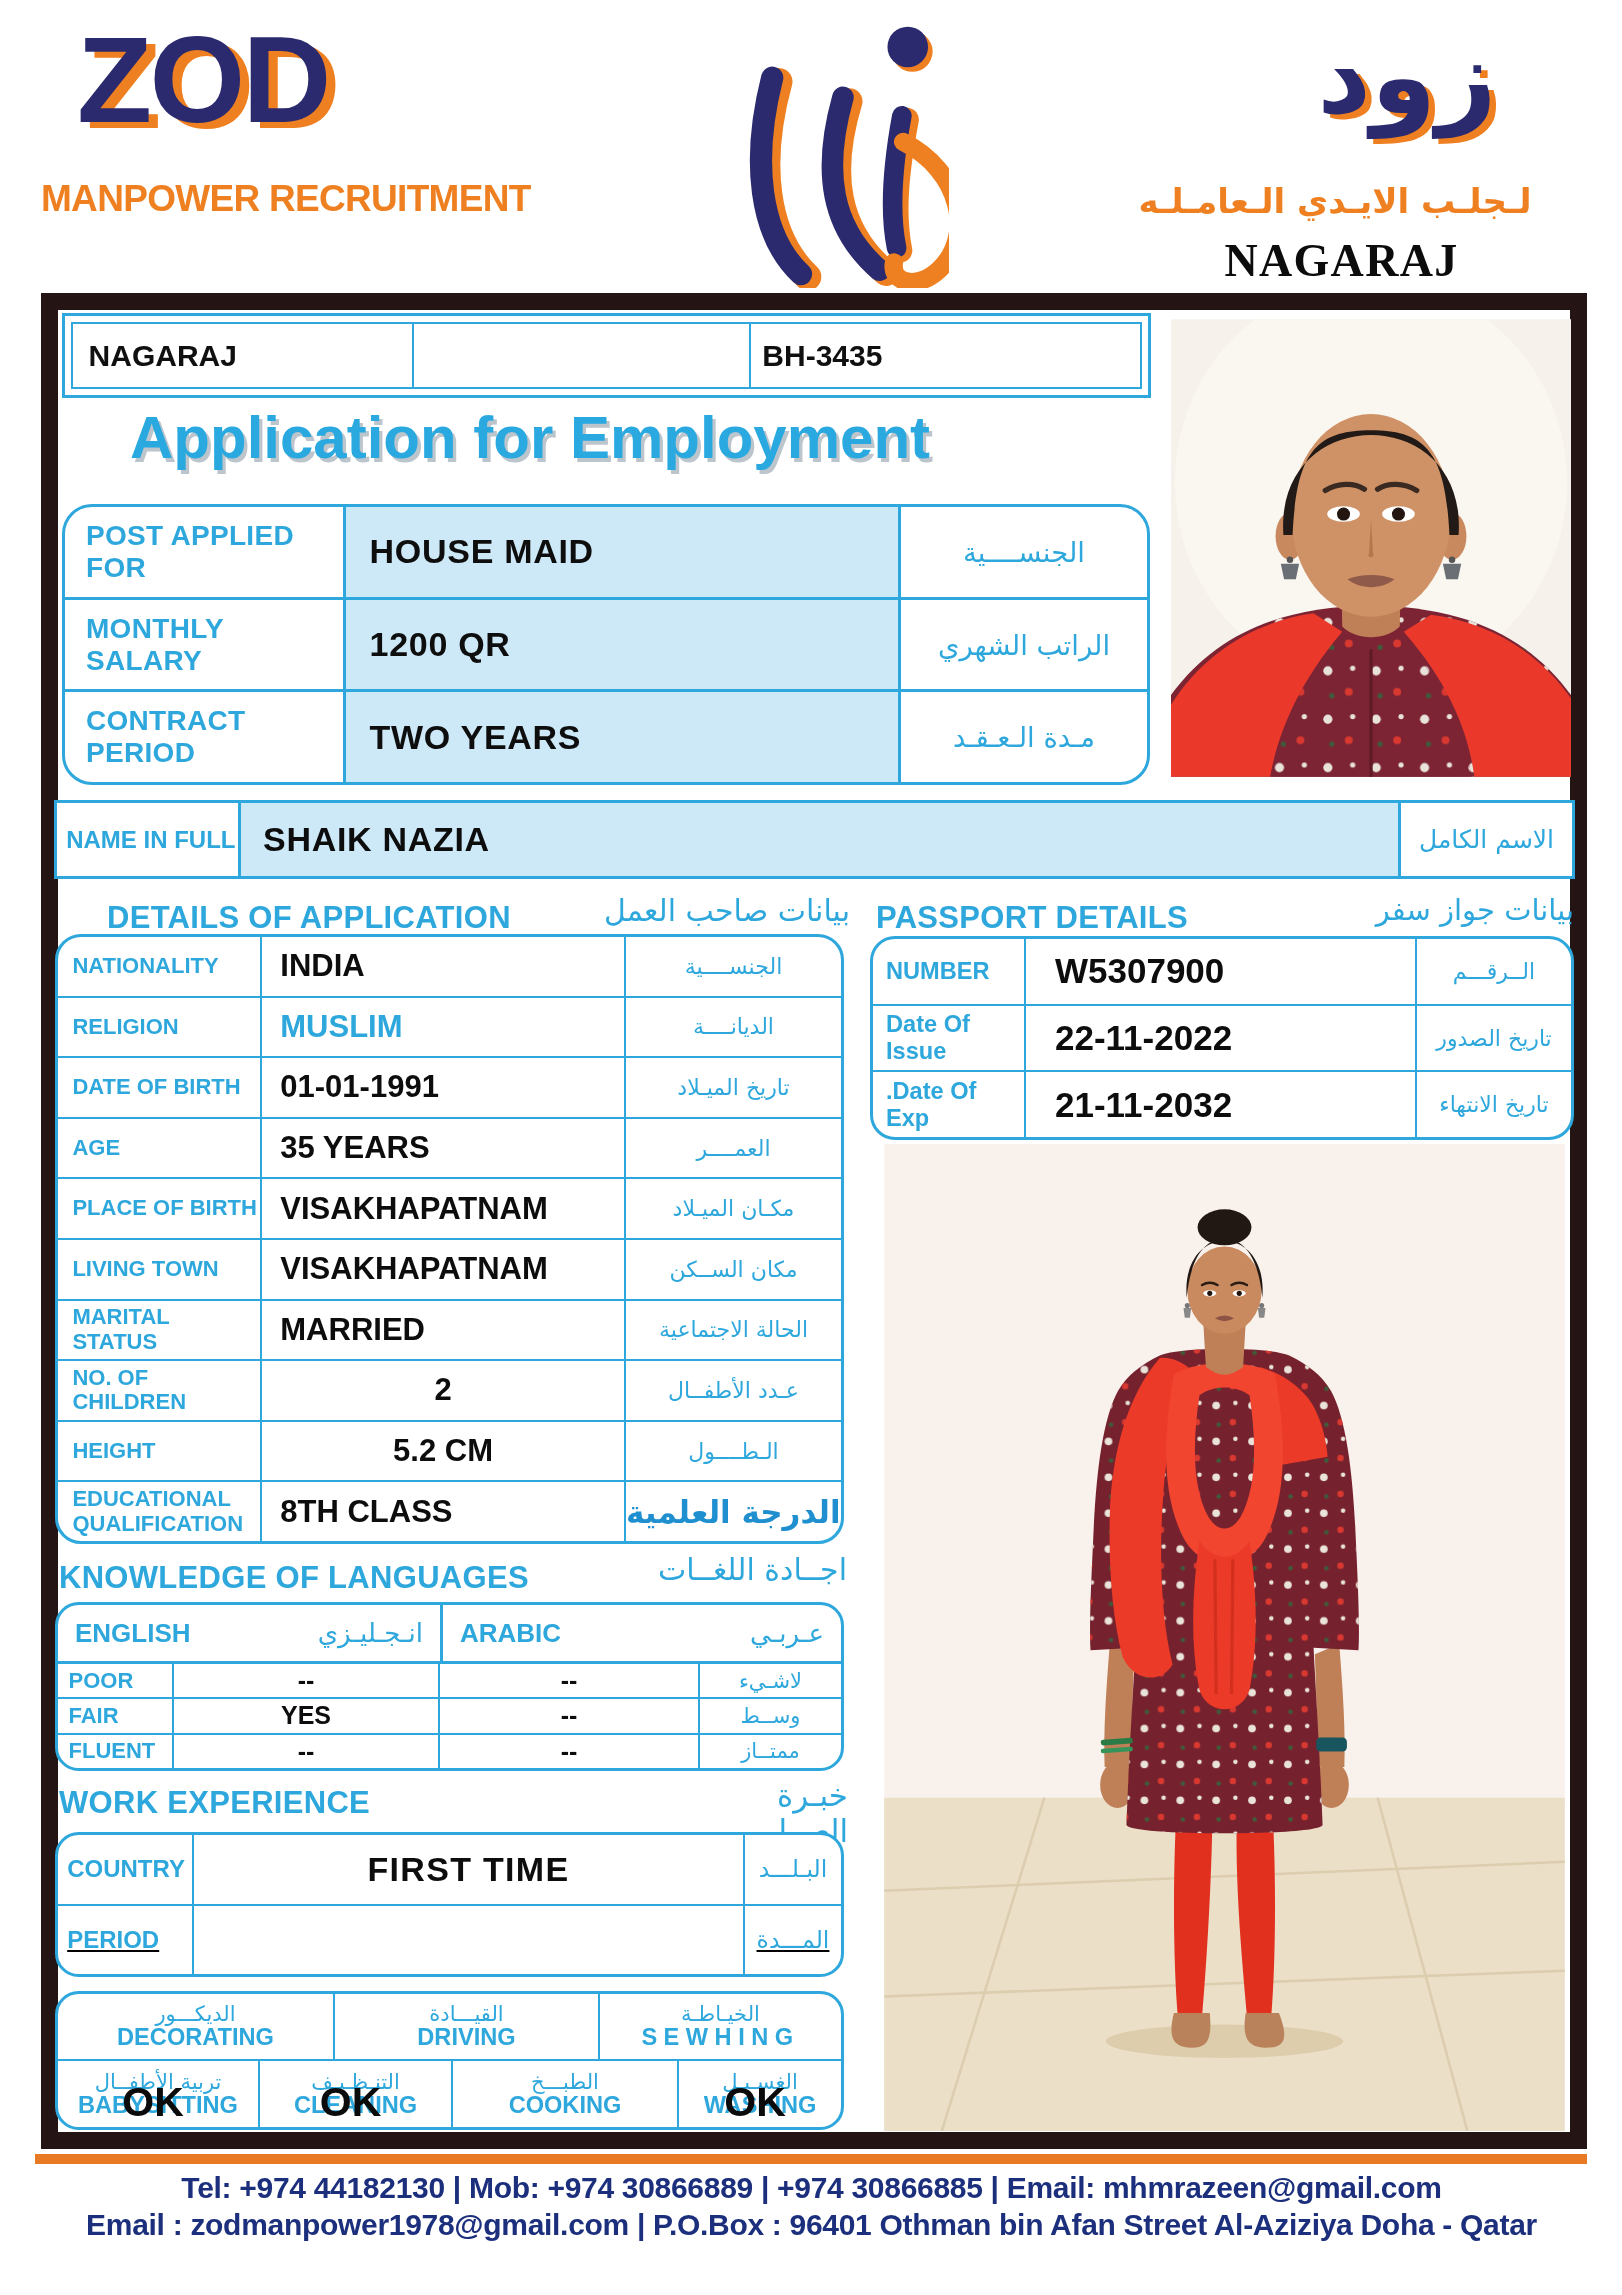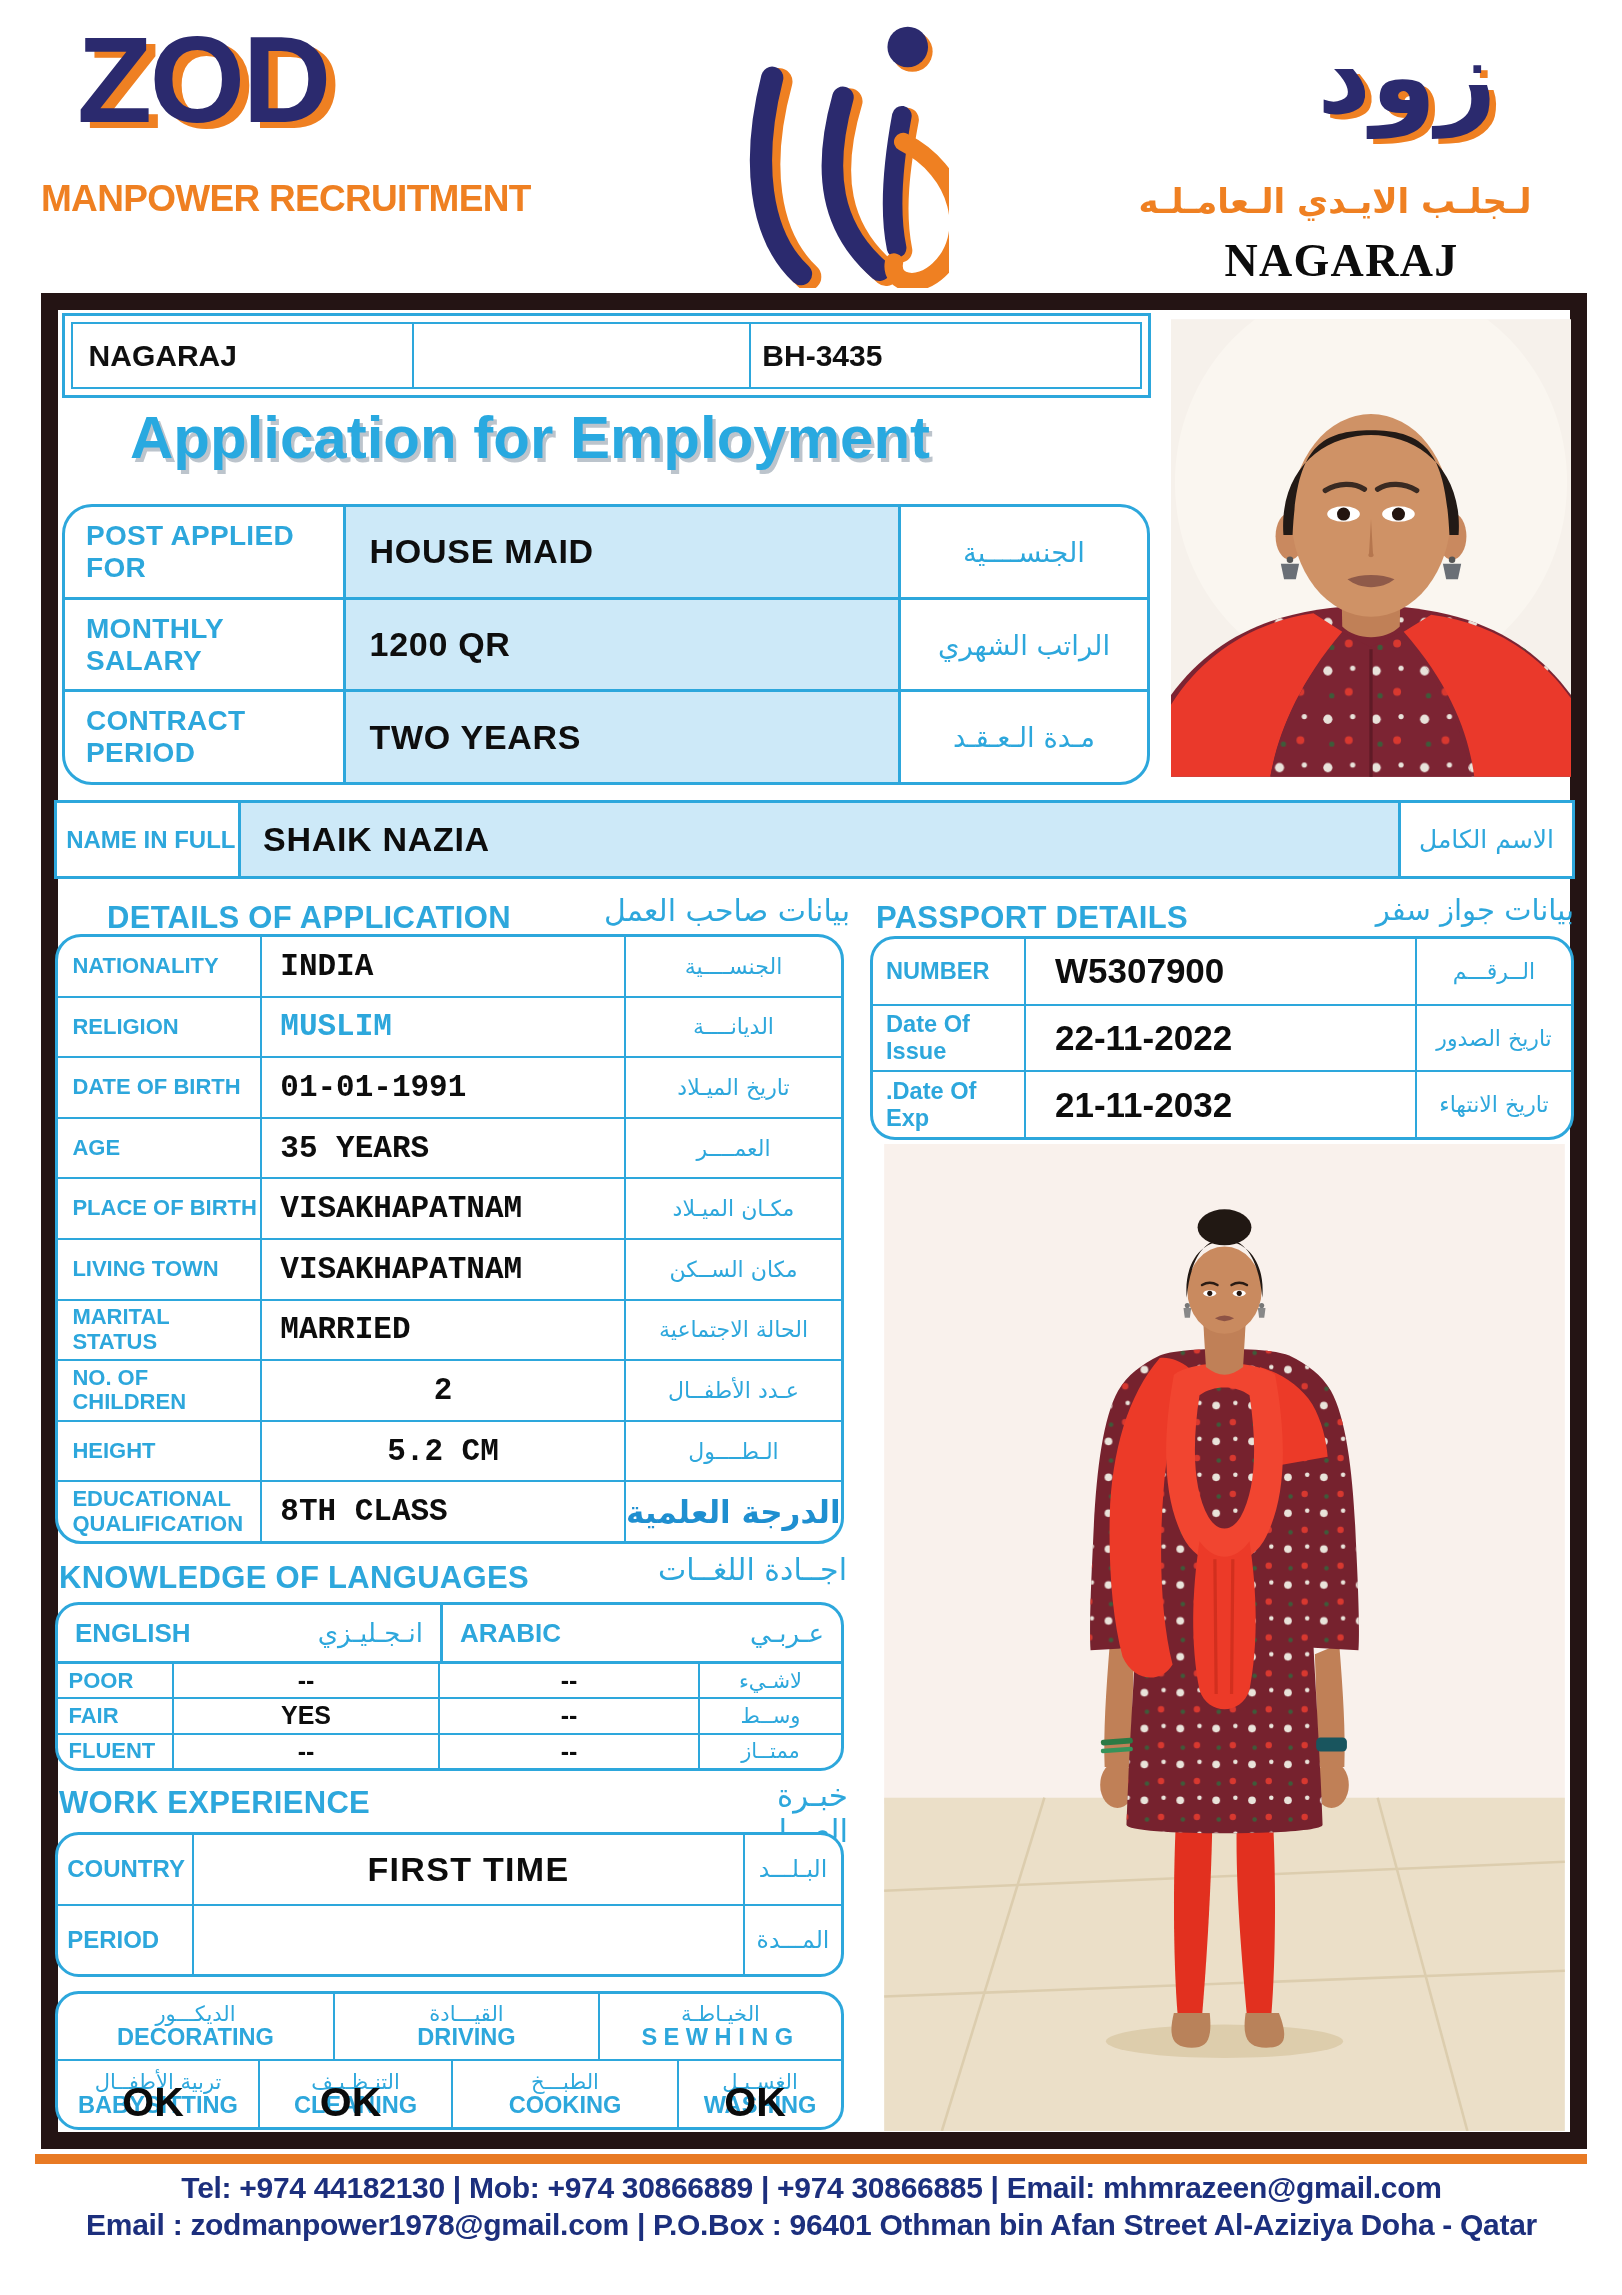--- a/index.html
+++ b/index.html
@@ -67,21 +67,21 @@
   .work-h-ar { left:694px; top:1777px; width:154px; text-align:right; font-size:31px; color:#2da7dc; }
 
   
   .dt { left:55px; top:934px; width:789px; height:610px; border:3.3px solid #2da7dc; border-radius:26px;
     display:flex; flex-direction:column; background:#fff; }
   .d-row { flex:1; display:flex; }
   .d-row + .d-row { border-top:2.6px solid #2da7dc; }
   .d-label { flex:0 0 202px; display:flex; align-items:center; padding-left:14.4px; color:#2da7dc;
     font-weight:700; font-size:22px; line-height:1.12; }
   .d-value { flex:0 0 366px; border-left:2.6px solid #2da7dc; border-right:2.6px solid #2da7dc;
-    display:flex; align-items:center; padding-left:18.3px; font-weight:700; font-size:31px; color:#0d0d0d;font-family:Liberation Mono, monospace; }
+    display:flex; align-items:center; padding-left:18.3px; font-weight:700; font-size:31px; color:#0d0d0d; }
   .d-value.center { justify-content:center; padding-left:0; }
   .d-value.cyanv { color:#2da7dc; }
   .d-arabic { flex:1; display:flex; align-items:center; justify-content:center; color:#2da7dc; font-size:22px; }
   .d-arabic.edu { font-weight:700; font-size:31px; color:#1f8fd0; white-space:nowrap; justify-content:flex-end;
     padding-right:5.2px; overflow:visible; z-index:2; }
 
   
   .pp { left:870px; top:936px; width:704px; height:204px; border:3.3px solid #2da7dc; border-radius:25px;
     display:flex; flex-direction:column; background:#fff; }
   .p-row { flex:1; display:flex; }
@@ -110,21 +110,21 @@
   .lr-en { flex:0 0 266px; display:flex; align-items:center; justify-content:center; font-weight:700;
     font-size:25px; color:#0d0d0d; border-right:2.6px solid #2da7dc; }
   .lr-arv { flex:0 0 260px; display:flex; align-items:center; justify-content:center; font-weight:700;
     font-size:25px; color:#0d0d0d; border-right:2.6px solid #2da7dc; }
   .lr-ar { flex:1; display:flex; align-items:center; justify-content:center; color:#2da7dc; font-size:21px; }
 
   
   .wt { left:55px; top:1832px; width:789px; height:145px; border:3.3px solid #2da7dc; border-radius:23.6px;
     display:flex; flex-direction:column; background:#fff; }
   .w-row { flex:1; display:flex; }
-  .w-row + .w-row { border-top:2.6px solid #2da7dc; }
+  .w-row + .w-row { border-top:2.6px solid #2da7dc;text-decoration:underline; }
   .w-label { flex:0 0 134px; display:flex; align-items:center; padding-left:9.2px; color:#2da7dc; font-weight:700; font-size:24px; }
   .w-value { flex:0 0 553px; border-left:2.6px solid #2da7dc; border-right:2.6px solid #2da7dc;
     display:flex; align-items:center; justify-content:center; font-weight:700; font-size:34px; color:#0d0d0d; letter-spacing:1.3px; }
   .w-arabic { flex:1; display:flex; align-items:center; justify-content:center; color:#2da7dc; font-size:23.6px; }
 
   
   .sk { left:55px; top:1991px; width:789px; height:139px; border:3.3px solid #2da7dc; border-radius:23.6px;
     display:flex; flex-direction:column; background:#fff; }
   .sk-r1 { flex:0 0 65px; display:flex; }
   .sk-r2 { flex:1; display:flex; border-top:2.6px solid #2da7dc; }

